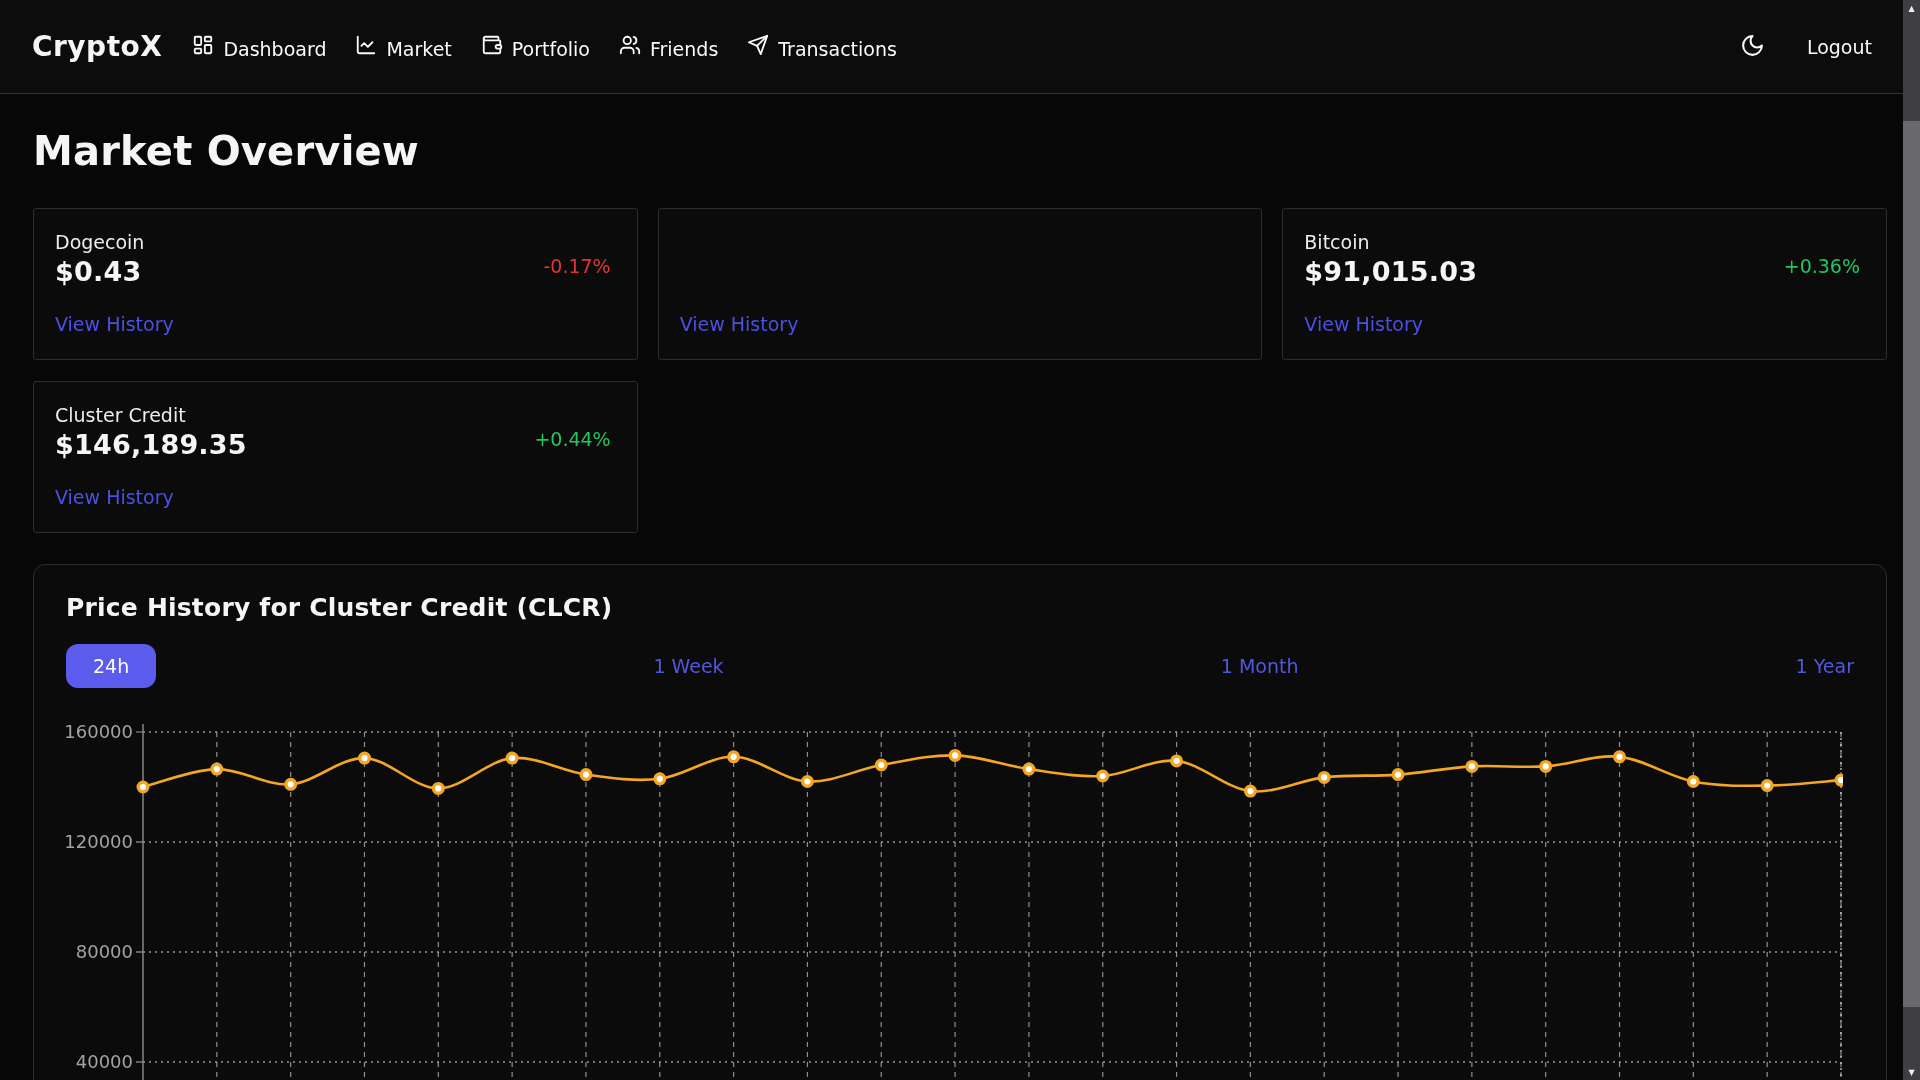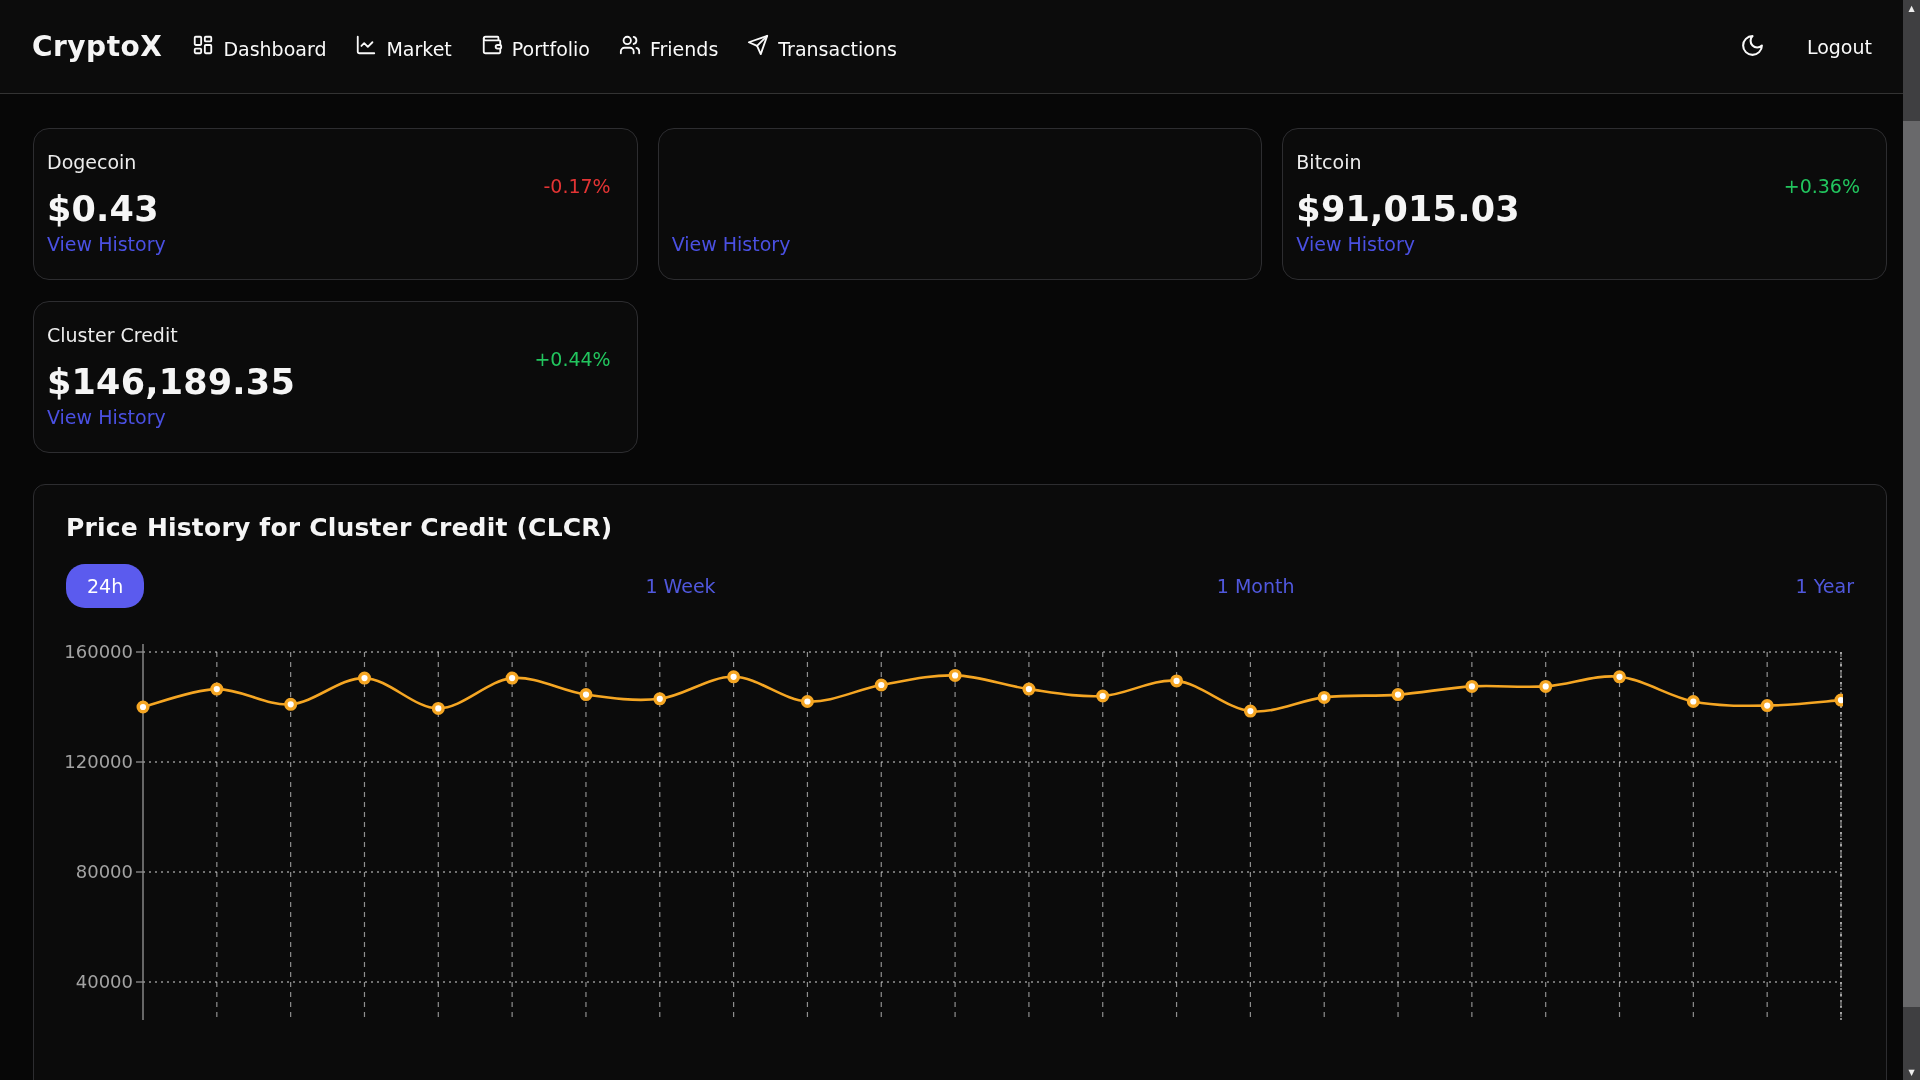--- a/index.html
+++ b/index.html
@@ -17,38 +17,38 @@
   .icon-btn { background:none; border:none; cursor:pointer; display:flex; align-items:center; }
   .icon-btn svg { width:25px; height:25px; stroke:#fafafa; }
   .logout { background:none; border:none; color:#fafafa; font-size:19px; cursor:pointer;
             font-family:inherit; }
 
   
   .main { padding:0 33px; }
   .page-title { font-size:40px; font-weight:700; margin-top:34px; letter-spacing:.2px; }
 
   .cards { margin-top:34px; display:grid; grid-template-columns:repeat(3,1fr); gap:21px 20px; }
-  .card { background:#0b0b0b; border:1px solid #2d2d30; border-radius:16px;
-          min-height:152px; padding:22px 26px 24px 13px; display:flex; flex-direction:column; }
+  .card { background:#0b0b0b; border:1px solid #2d2d30; border-radius:3px;
+          min-height:152px; padding:22px 26px 24px 21px; display:flex; flex-direction:column; }
   .card-top { display:flex; justify-content:space-between; }
   .coin-name { font-size:19px; color:#ededed; }
-  .coin-price { font-size:35px; font-weight:700; margin-top:16px; letter-spacing:.2px; }
+  .coin-price { font-size:27px; font-weight:700; margin-top:3px; letter-spacing:.2px; }
   .change { font-size:19px; padding-top:24px; }
   .change.up { color:#22c55e; }
   .change.down { color:#e23434; }
   .history-link { margin-top:auto; font-size:19px; color:#4a50e2; text-decoration:none; cursor:pointer; width:max-content; }
 
   
   .chart-card { margin-top:31px; background:#0b0b0b; border:1px solid #2d2d30;
                 border-radius:12px; padding:28px 32px; height:660px; overflow:hidden; }
   .chart-title { font-size:25px; font-weight:700; letter-spacing:.2px; }
   .ranges { margin-top:22px; display:flex; justify-content:space-between; align-items:center; }
   .range-btn { font-size:19px; color:#5058dd; background:none; border:none; cursor:pointer;
                font-family:inherit; padding:10px 0; }
-  .range-btn.active { background:#5b5bee; color:#ffffff; border-radius:19px; padding:11px 21px; }
+  .range-btn.active { background:#5b5bee; color:#ffffff; border-radius:12px; padding:11px 27px; }
   .chart-wrap { margin-top:32px; }
 
   
   .scrollbar { position:fixed; top:0; right:0; width:17px; height:1080px; background:#3f3f41; z-index:50; }
   .scroll-arrow { position:absolute; left:0; width:17px; height:16px; color:#ededed; font-size:8px;
                   display:flex; align-items:center; justify-content:center; cursor:pointer; }
   .scroll-arrow.up { top:0; }
   .scroll-arrow.down { bottom:0; }
   .scroll-thumb { position:absolute; left:0; top:121px; width:17px; height:886px; background:#69696b; cursor:pointer; }
 </style>
@@ -116,20 +116,21 @@
         <svg viewBox="0 0 24 24" fill="none" stroke="#fafafa" stroke-width="2" stroke-linecap="round" stroke-linejoin="round" width="25" height="25">
             <path d="M12 3a6 6 0 0 0 9 9 9 9 0 1 1-9-9Z"></path>
           </svg>
       </span>
     </button>
     <button class="logout">Logout</button>
   </div>
 </nav>
 
 <main class="main">
+  <h1 class="page-title">Market Overview</h1>
 
   <div class="cards">
 
     <div class="card">
       <div class="card-top">
         <div>
           <div class="coin-name">Dogecoin</div>
           <div class="coin-price">$0.43</div>
         </div>
         <div class="change down">-0.17%</div>

